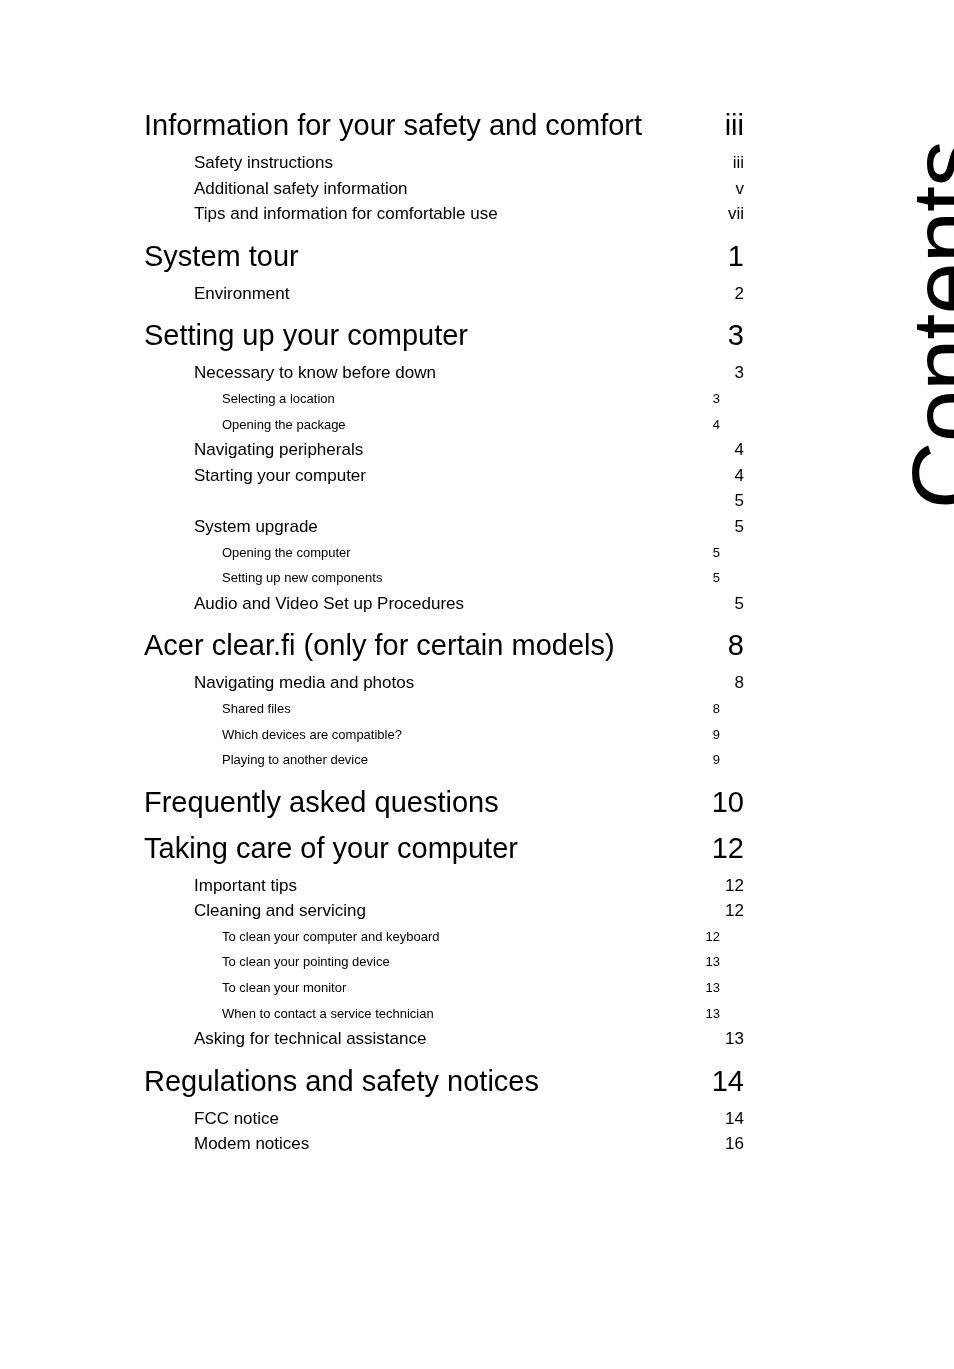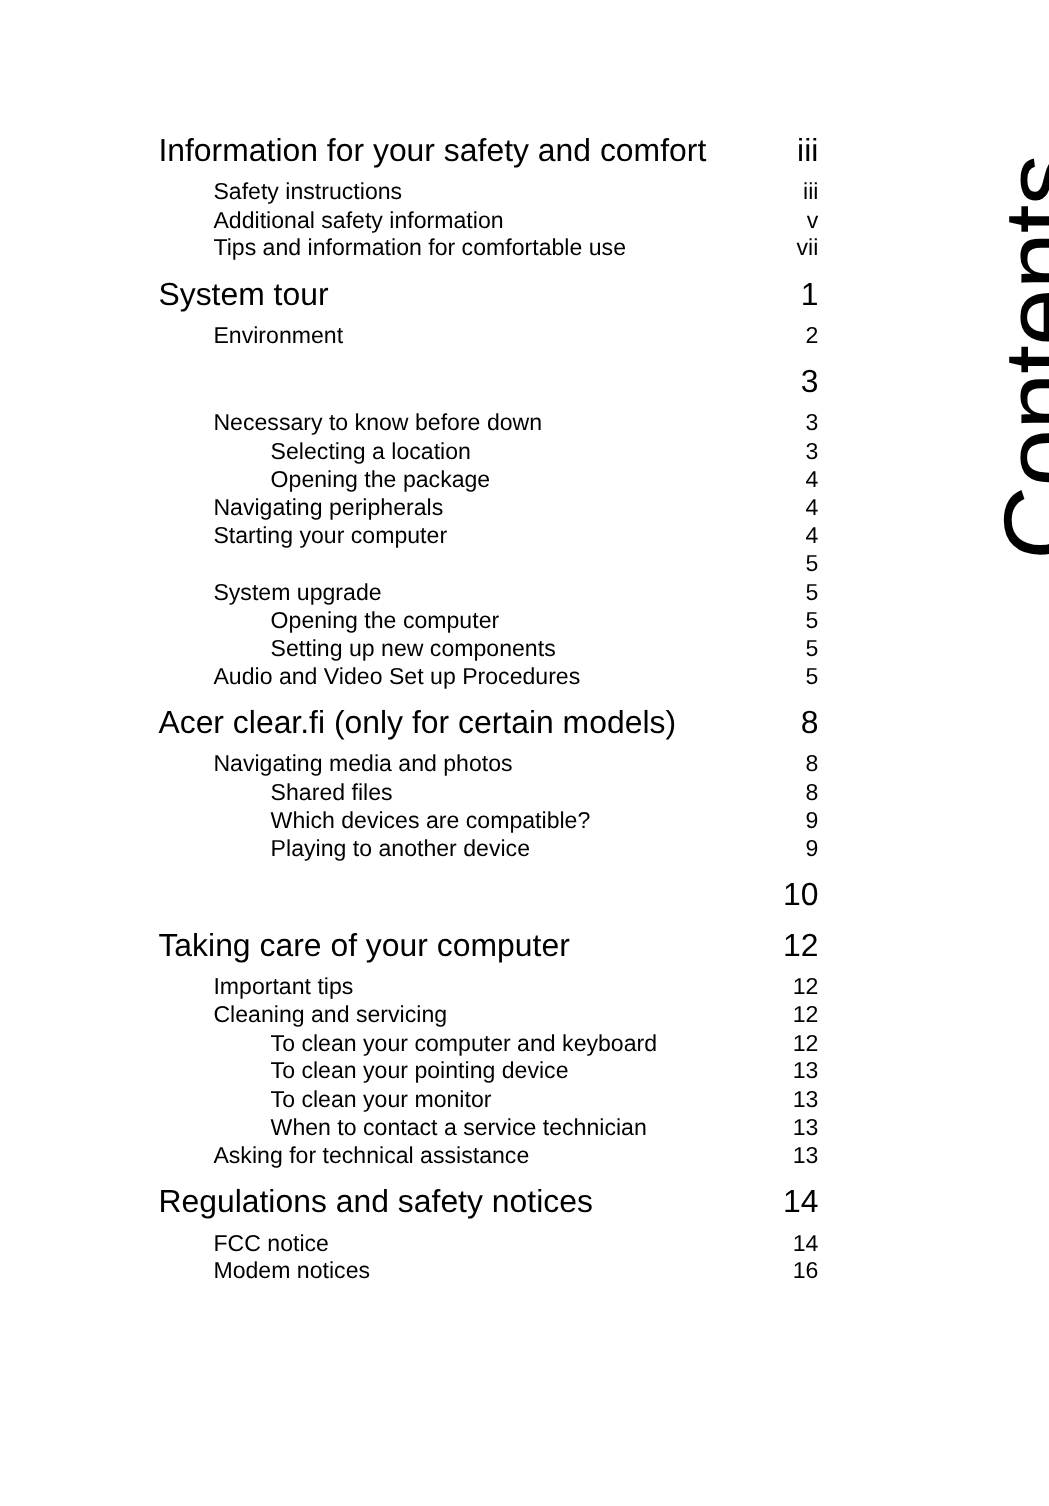--- a/index.html
+++ b/index.html
@@ -49,21 +49,21 @@
     top: 180px;
     left: -38px;
     width: 480px;
     text-align: center;
   }
 
   
   #toc {
     position: absolute;
     left: 144px;
-    top: 120px;
+    top: 108px;
     width: 600px;
   }
 
   .toc-row {
     display: flex;
     align-items: baseline;
     width: 100%;
   }
   .toc-row .label {
     flex: 0 1 auto;
@@ -85,32 +85,32 @@
     line-height: 34px;
     margin-left: 0px;
     margin-top: 12px;
     margin-bottom: 8px;
   }
   .lvl0:first-child { margin-top: 0; }
   .lvl0 .page { min-width: 40px; }
 
   
   .lvl1 {
-    font-size: 21px;
+    font-size: 17px;
     line-height: 25.6px;
     margin-left: 50px;
     width: 550px;
   }
   .lvl1 .page { min-width: 30px; }
 
   
   .lvl2 {
-    font-size: 21px;
+    font-size: 13px;
     line-height: 25.6px;
-    margin-left: 102px;
+    margin-left: 78px;
     width: 498px;
     justify-content: center;
   }
   .lvl2 .page { min-width: 30px; }
 </style>
 </head>
 <body>
 
 <div id="page">
 
@@ -143,20 +143,21 @@
         <span class="label">System tour</span>
         <span class="filler"></span>
         <span class="page">1</span>
       </div>
       <div class="toc-row lvl1">
         <span class="label">Environment</span>
         <span class="filler"></span>
         <span class="page">2</span>
       </div>
       <div class="toc-row lvl0">
+        <span class="label">Setting up your computer</span>
         <span class="filler"></span>
         <span class="page">3</span>
       </div>
       <div class="toc-row lvl1">
         <span class="label">Necessary to know before down</span>
         <span class="filler"></span>
         <span class="page">3</span>
       </div>
       <div class="toc-row lvl2">
         <span class="label">Selecting a location</span>
@@ -221,20 +222,21 @@
         <span class="label">Which devices are compatible?</span>
         <span class="filler"></span>
         <span class="page">9</span>
       </div>
       <div class="toc-row lvl2">
         <span class="label">Playing to another device</span>
         <span class="filler"></span>
         <span class="page">9</span>
       </div>
       <div class="toc-row lvl0">
+        <span class="label">Frequently asked questions</span>
         <span class="filler"></span>
         <span class="page">10</span>
       </div>
       <div class="toc-row lvl0">
         <span class="label">Taking care of your computer</span>
         <span class="filler"></span>
         <span class="page">12</span>
       </div>
       <div class="toc-row lvl1">
         <span class="label">Important tips</span>

